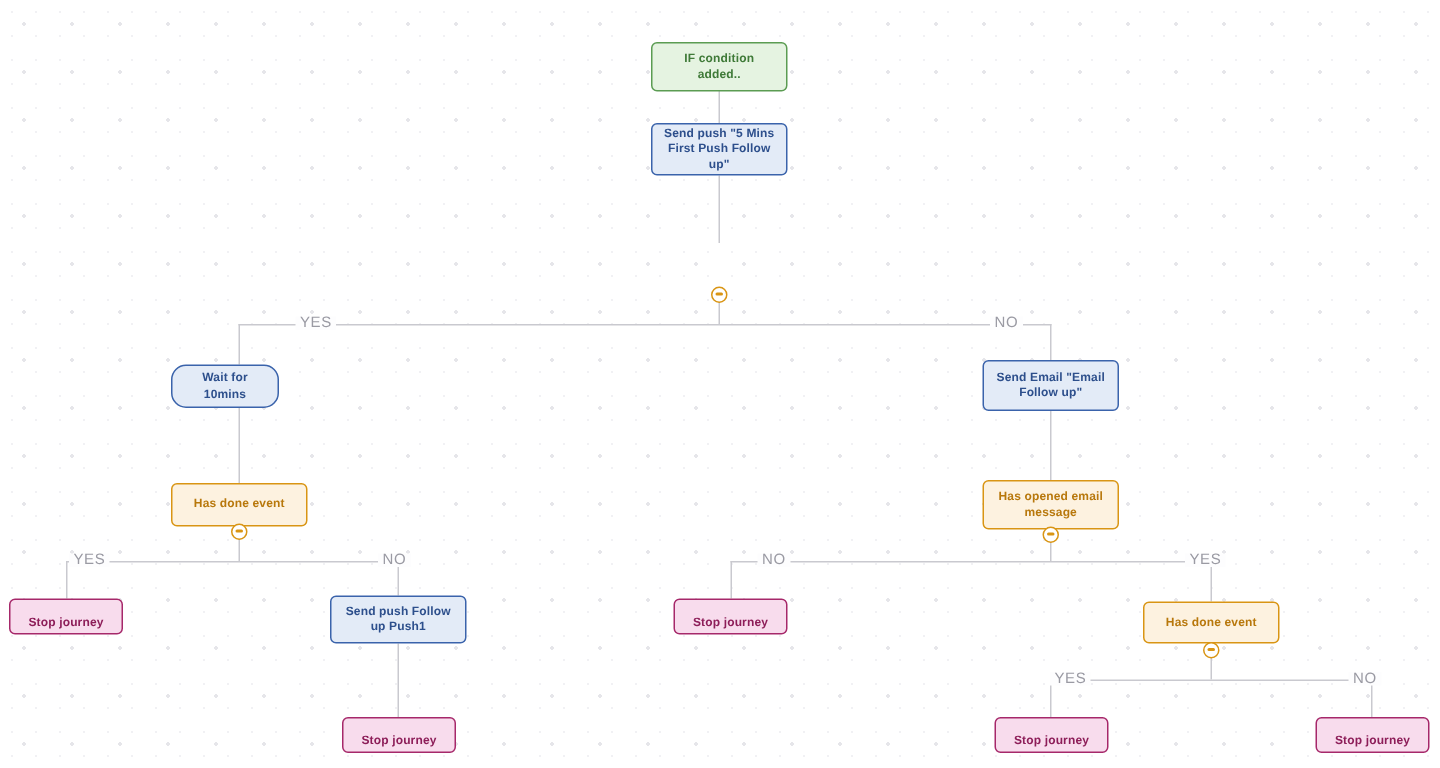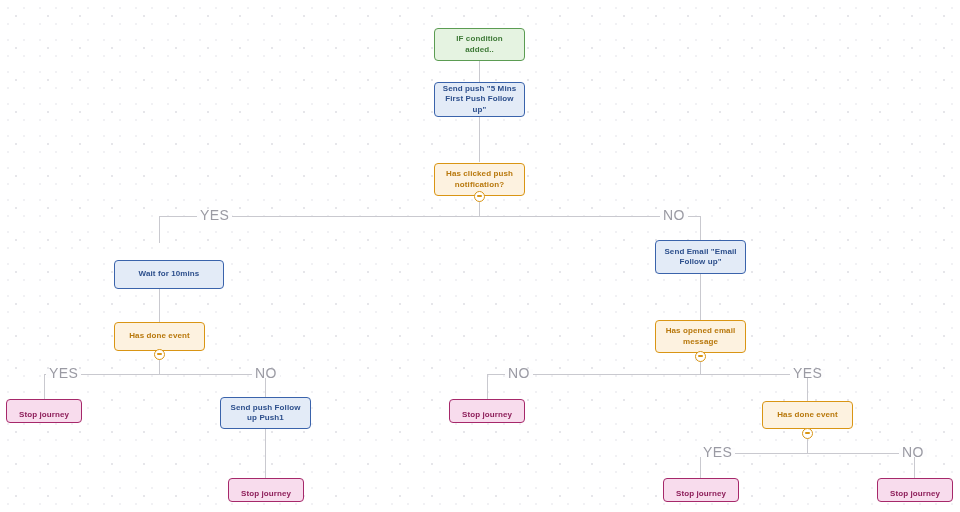--- a/index.html
+++ b/index.html
@@ -26,21 +26,21 @@
     position: absolute;
     background: #c9c9cf;
     z-index: 1;
   }
   .edge.v { width: 1px; }
   .edge.h { height: 1px; }
 
   .edge-label {
     position: absolute;
     z-index: 3;
-    font-size: 14px;
+    font-size: 10px;
     letter-spacing: 0.4px;
     color: #9a9aa3;
     background: #fdfdfe;
     padding: 0 3px;
     line-height: 9px;
     font-family: "Liberation Sans", sans-serif;
     white-space: nowrap;
   }
 
   
@@ -144,26 +144,23 @@
   <div class="edge-label" style="left:899px; top:448px;">NO</div>
 
   <div class="node green" style="left:434px; top:4px; width:91px; height:33px;margin-top:24px;">
     <span class="label">IF condition added..</span>
   </div>
 
   <div class="node blue" style="left:434px; top:82px; width:91px; height:35px;">
     <span class="label">Send push "5 Mins First Push Follow up"</span>
   </div>
 
-  <div class="node amber" style="left:434px; top:163px; width:91px; height:33px;">
-    <span class="label">Has clicked push notification?</span>
-  </div>
   <div class="handle" style="left:473.5px; top:190.5px;"></div>
 
-  <div class="node blue" style="left:114px; top:260px; width:110px; height:29px;">
+  <div class="node blue" style="left:114px; top:243px; width:72px; height:29px;border-radius:10px;">
     <span class="label">Wait for 10mins</span>
   </div>
 
   <div class="node blue" style="left:655px; top:240px; width:91px; height:34px;">
     <span class="label">Send Email "Email Follow up"</span>
   </div>
 
   <div class="node amber" style="left:114px; top:322px; width:91px; height:29px;">
     <span class="label">Has done event</span>
   </div>

